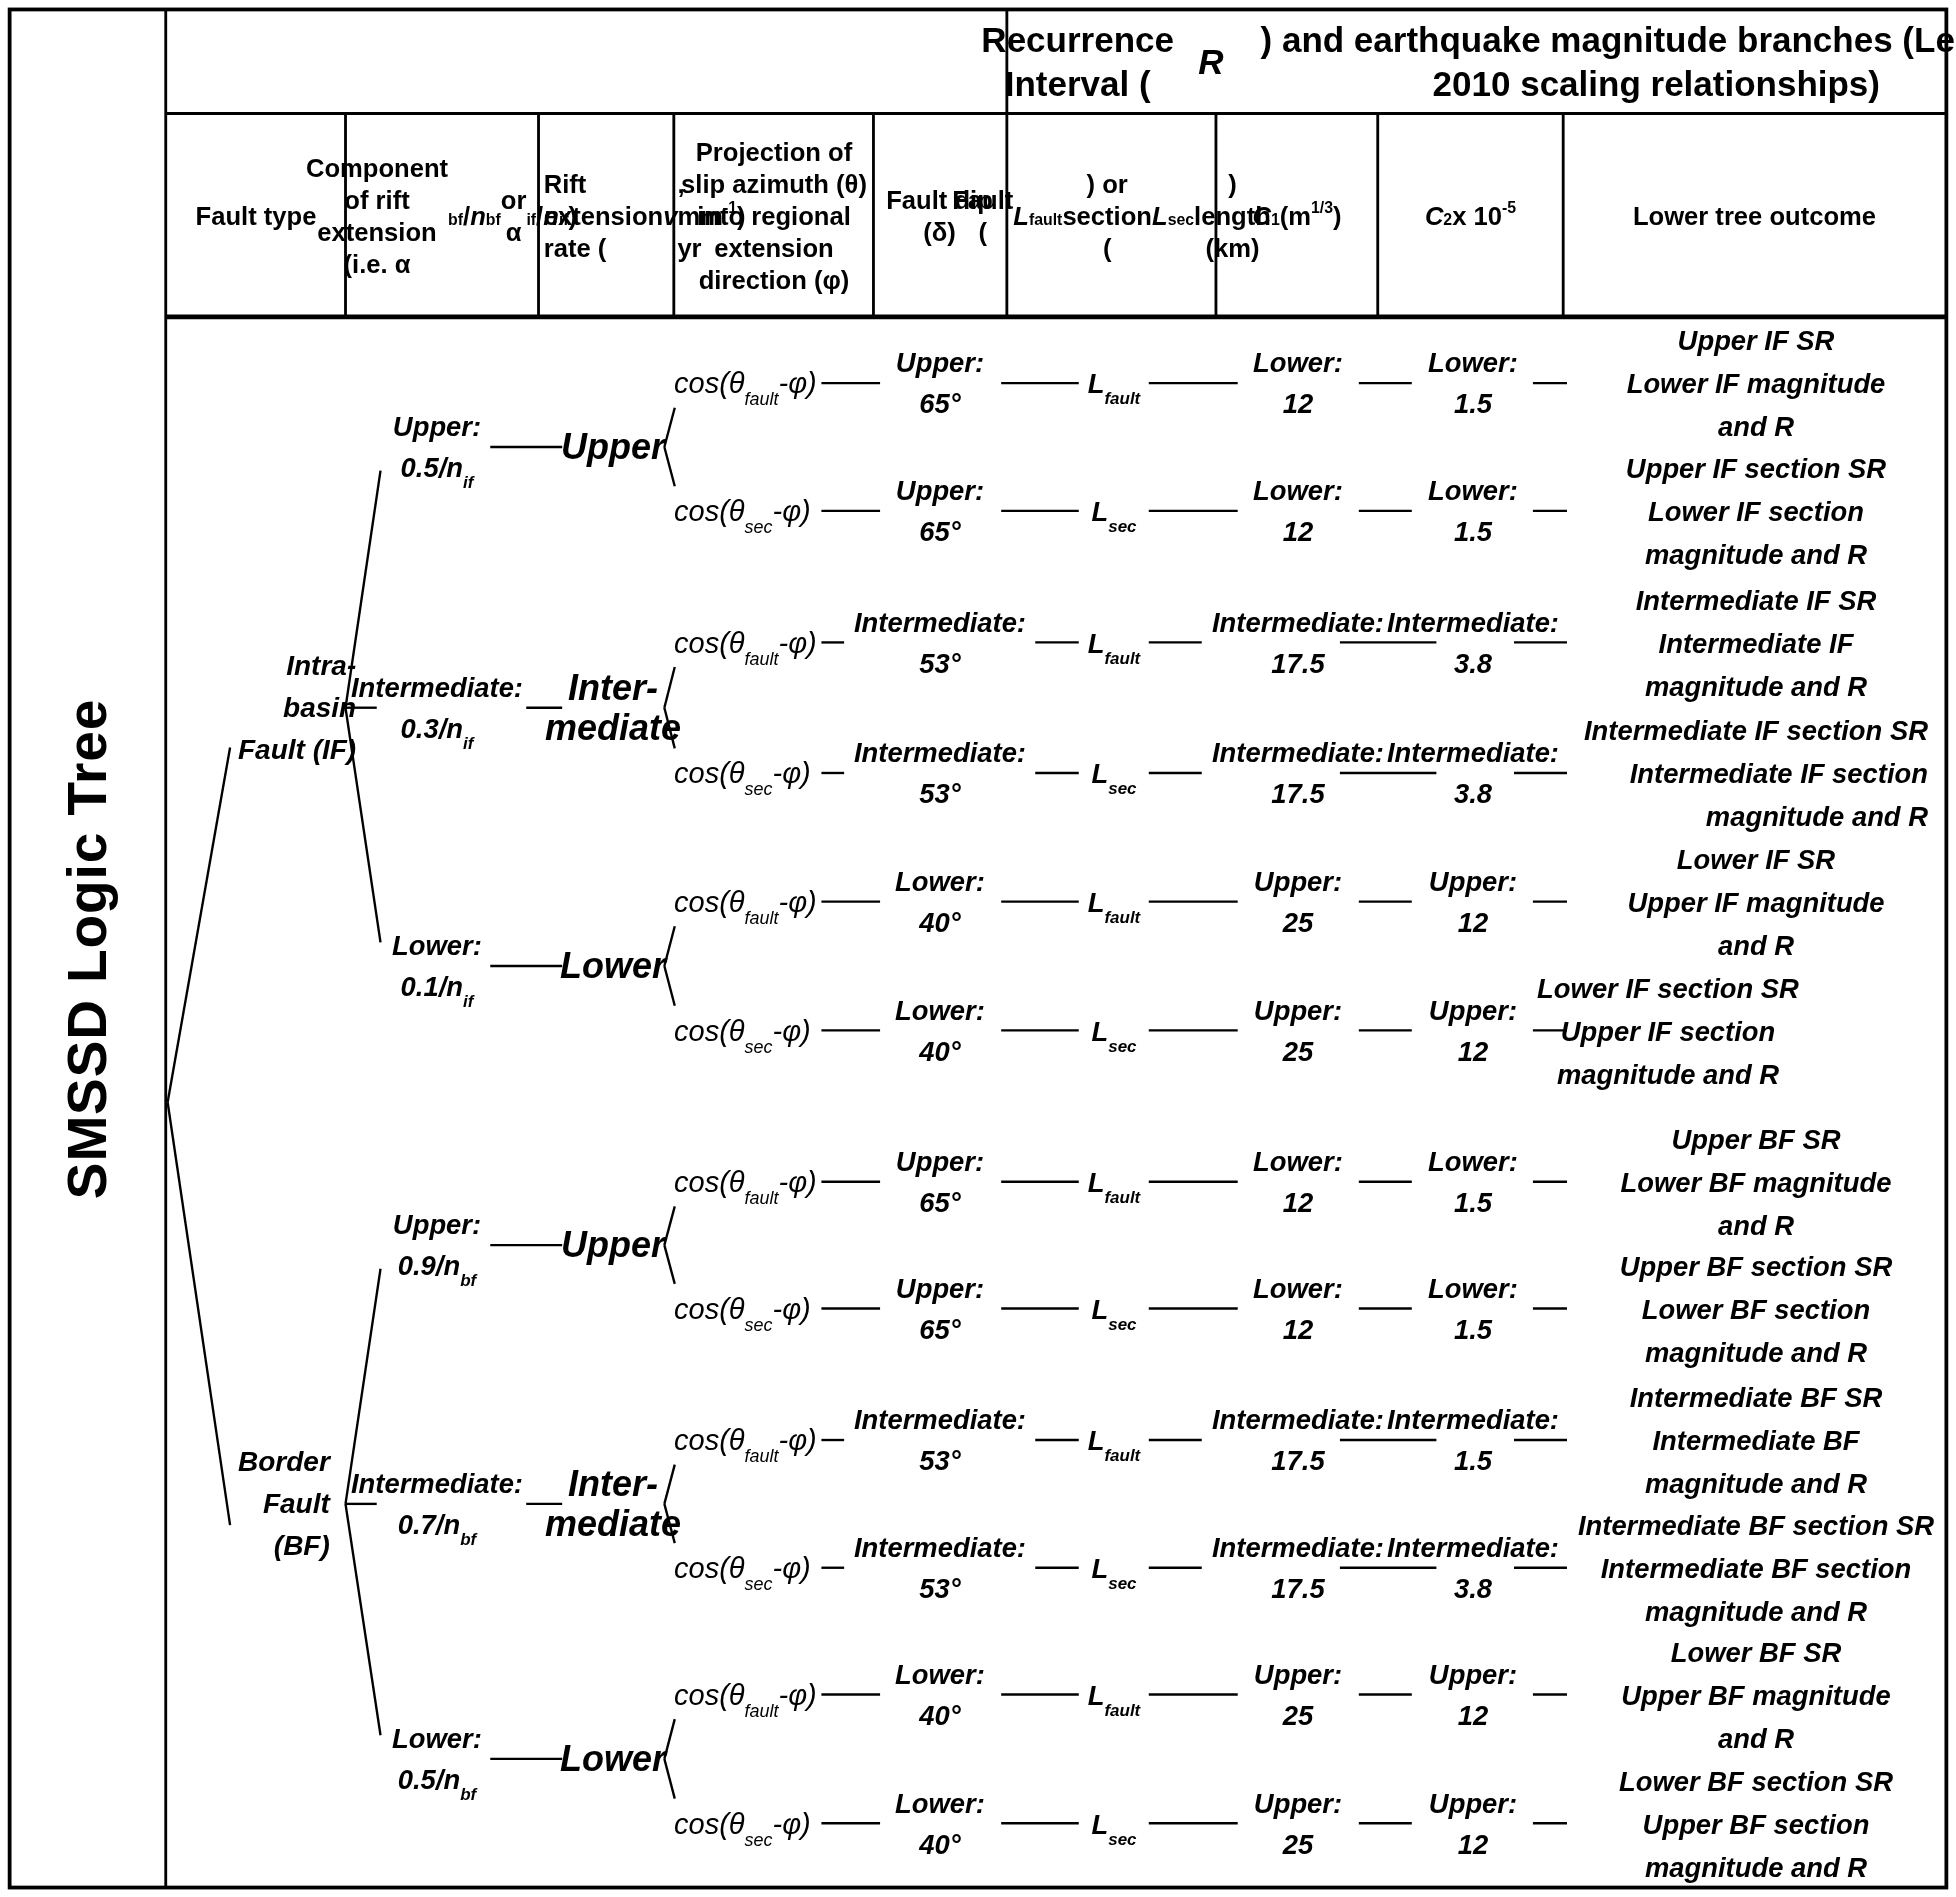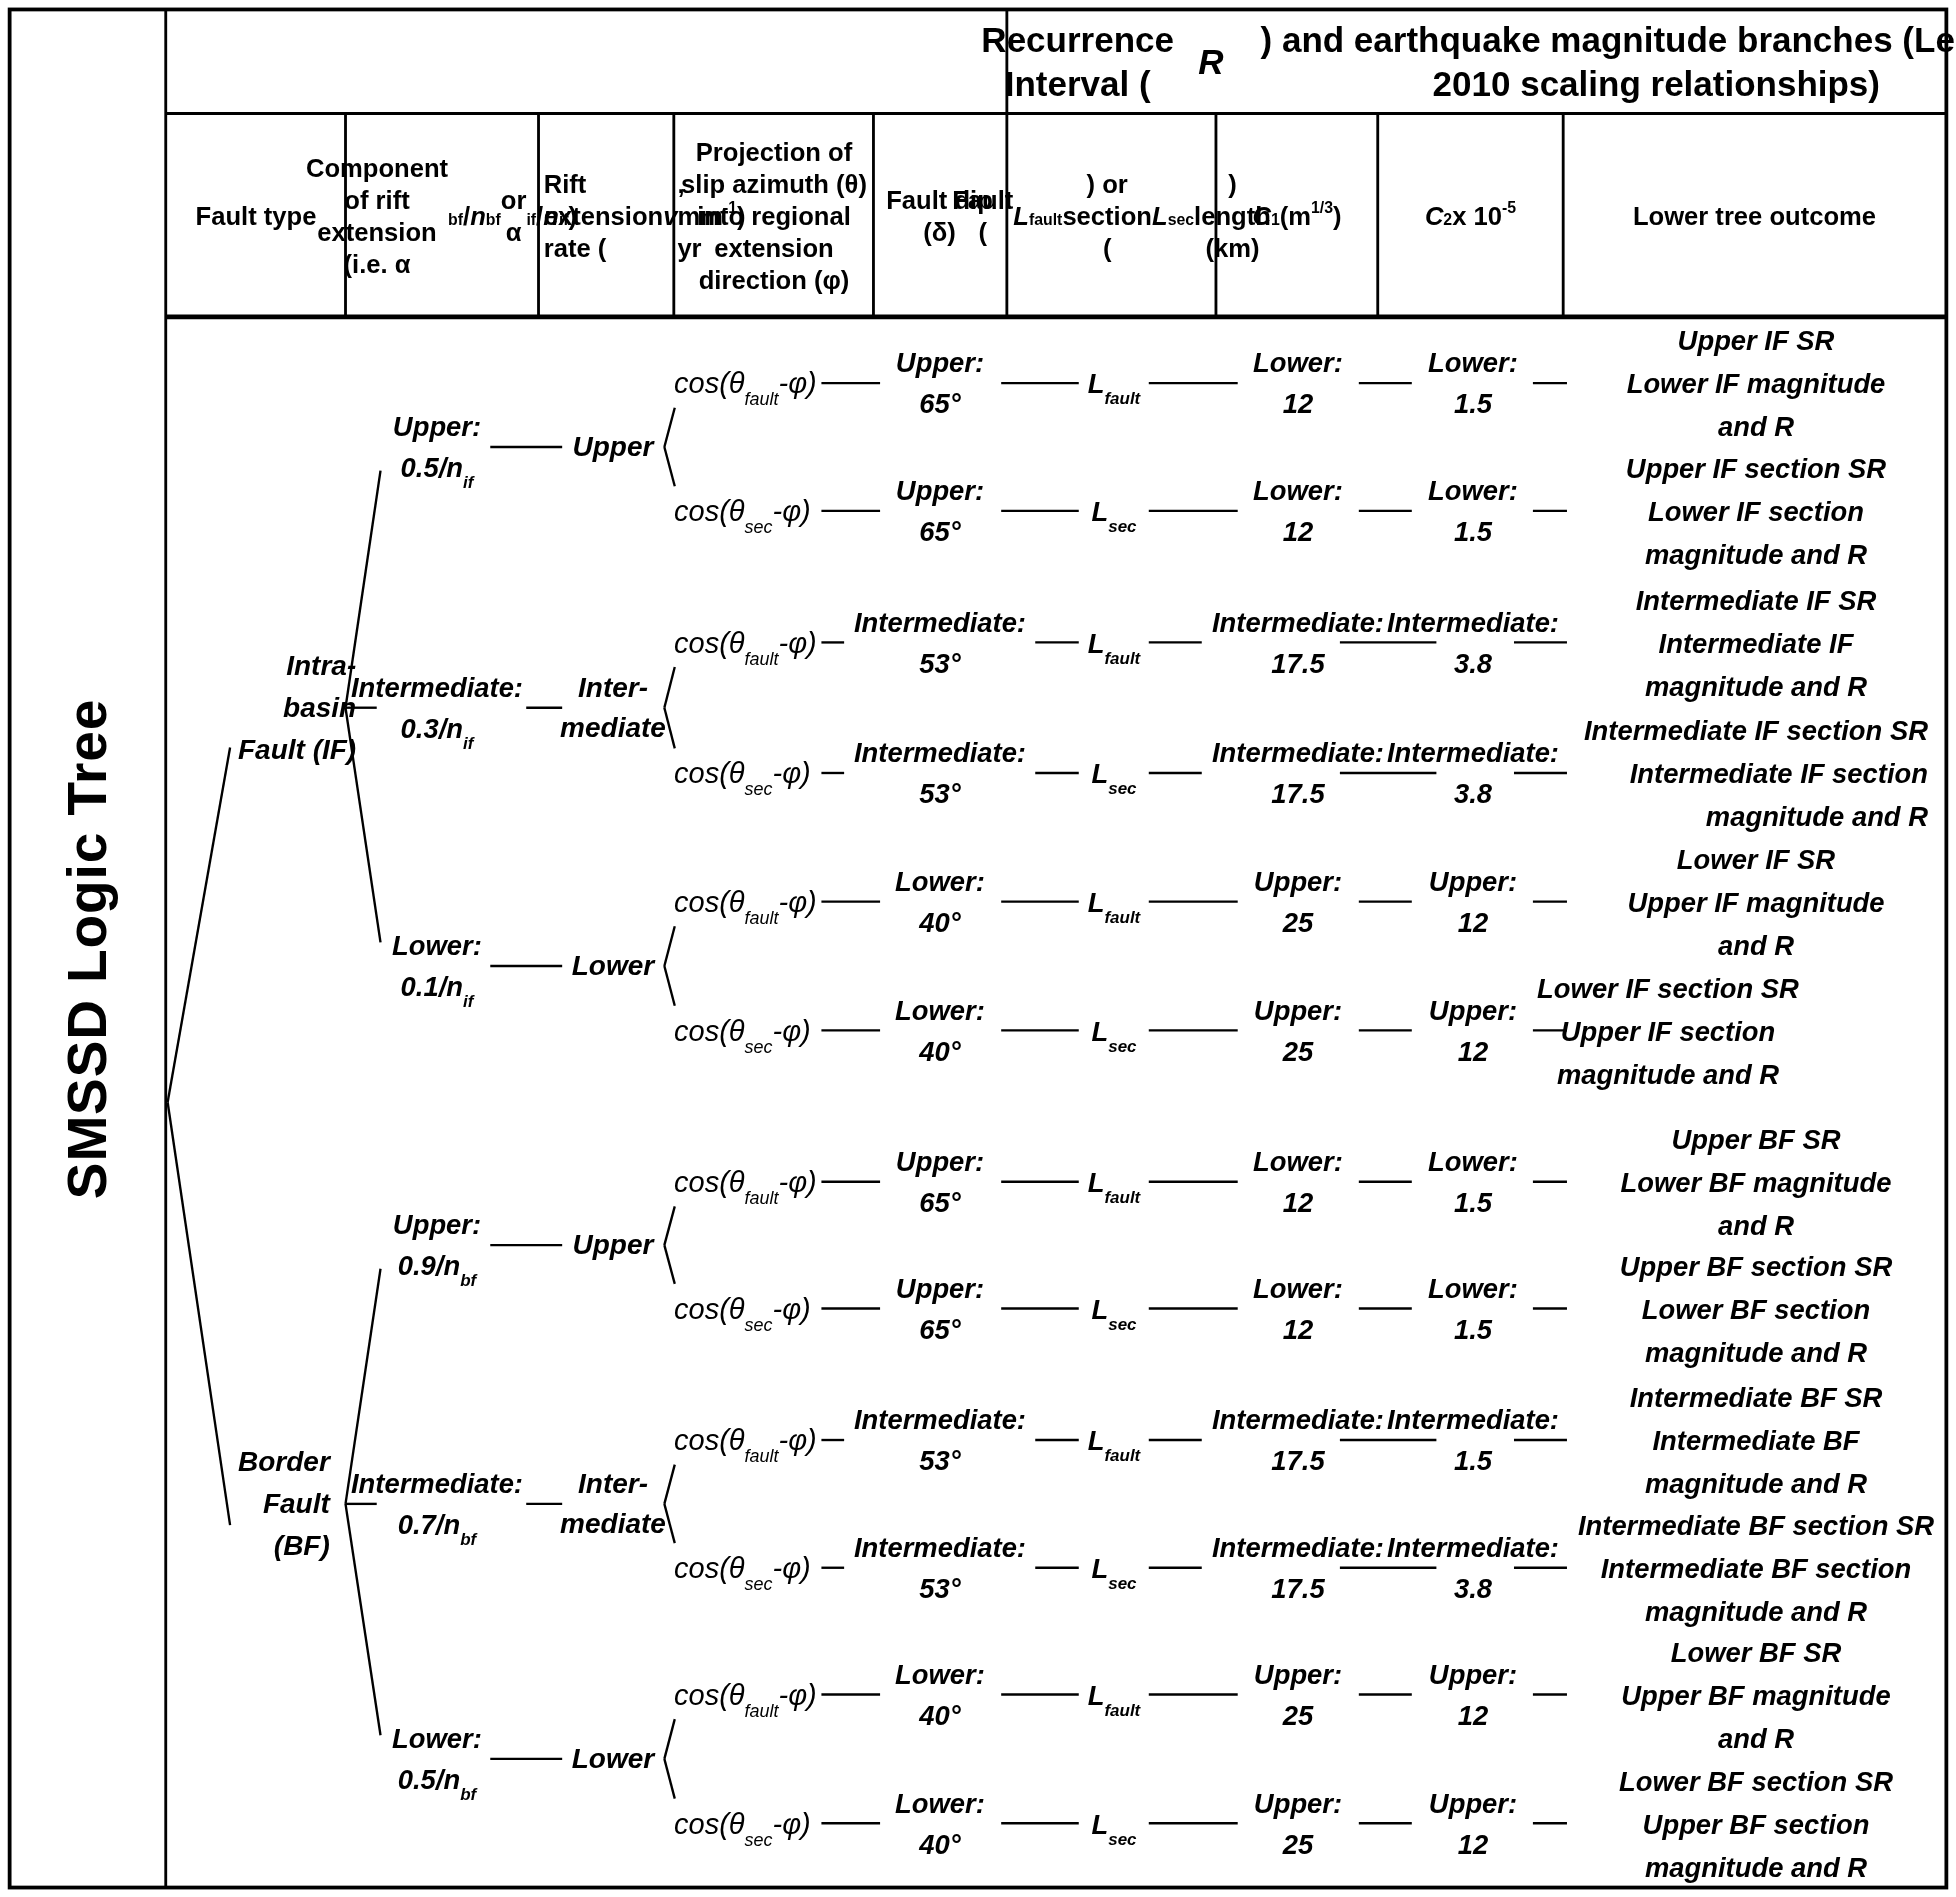--- a/index.html
+++ b/index.html
@@ -6,21 +6,21 @@
   #canvas{
     position:relative;width:1956px;height:1897px;background:#ffffff;overflow:hidden;
     font-family:"Liberation Sans","DejaVu Sans",sans-serif;color:#000;
   }
   #lines{position:absolute;left:0;top:0;width:1956px;height:1897px;}
   .t{position:absolute;color:#000;}
   .ctr{transform:translate(-50%,-50%);text-align:center;white-space:nowrap;}
   .lbl{font-weight:bold;font-style:italic;font-size:27.4px;line-height:41px;}
   .outcome{font-weight:bold;font-style:italic;font-size:27.4px;line-height:43px;}
   .cos{font-style:italic;font-weight:normal;font-size:29px;transform:translate(0,-50%);white-space:nowrap;}
-  .nodeLbl{font-weight:bold;font-style:italic;font-size:28px;line-height:40px;}
+  .nodeLbl{font-weight:bold;font-style:italic;font-size:36px;line-height:40px;}
   .faultLbl{font-weight:bold;font-style:italic;font-size:28px;line-height:42px;transform:translate(0,-50%);white-space:nowrap;text-align:right;}
   .h1cell{position:absolute;display:flex;align-items:center;justify-content:center;text-align:center;
           font-weight:bold;font-size:35px;line-height:44px;color:#000;}
   .h2cell{position:absolute;display:flex;align-items:center;justify-content:center;text-align:center;
           font-weight:bold;font-size:25.6px;line-height:32px;color:#000;padding:0 5.7px;box-sizing:border-box;}
   .h2cell.left{justify-content:flex-start;text-align:left;}
   .vtitle{position:absolute;font-weight:bold;font-size:55px;white-space:nowrap;
           transform:translate(-50%,-50%) rotate(-90deg);letter-spacing:0.9px;}
   sub{font-size:62%;line-height:0;position:relative;top:0.28em;}
   sup{font-size:62%;line-height:0;position:relative;top:-0.45em;}

